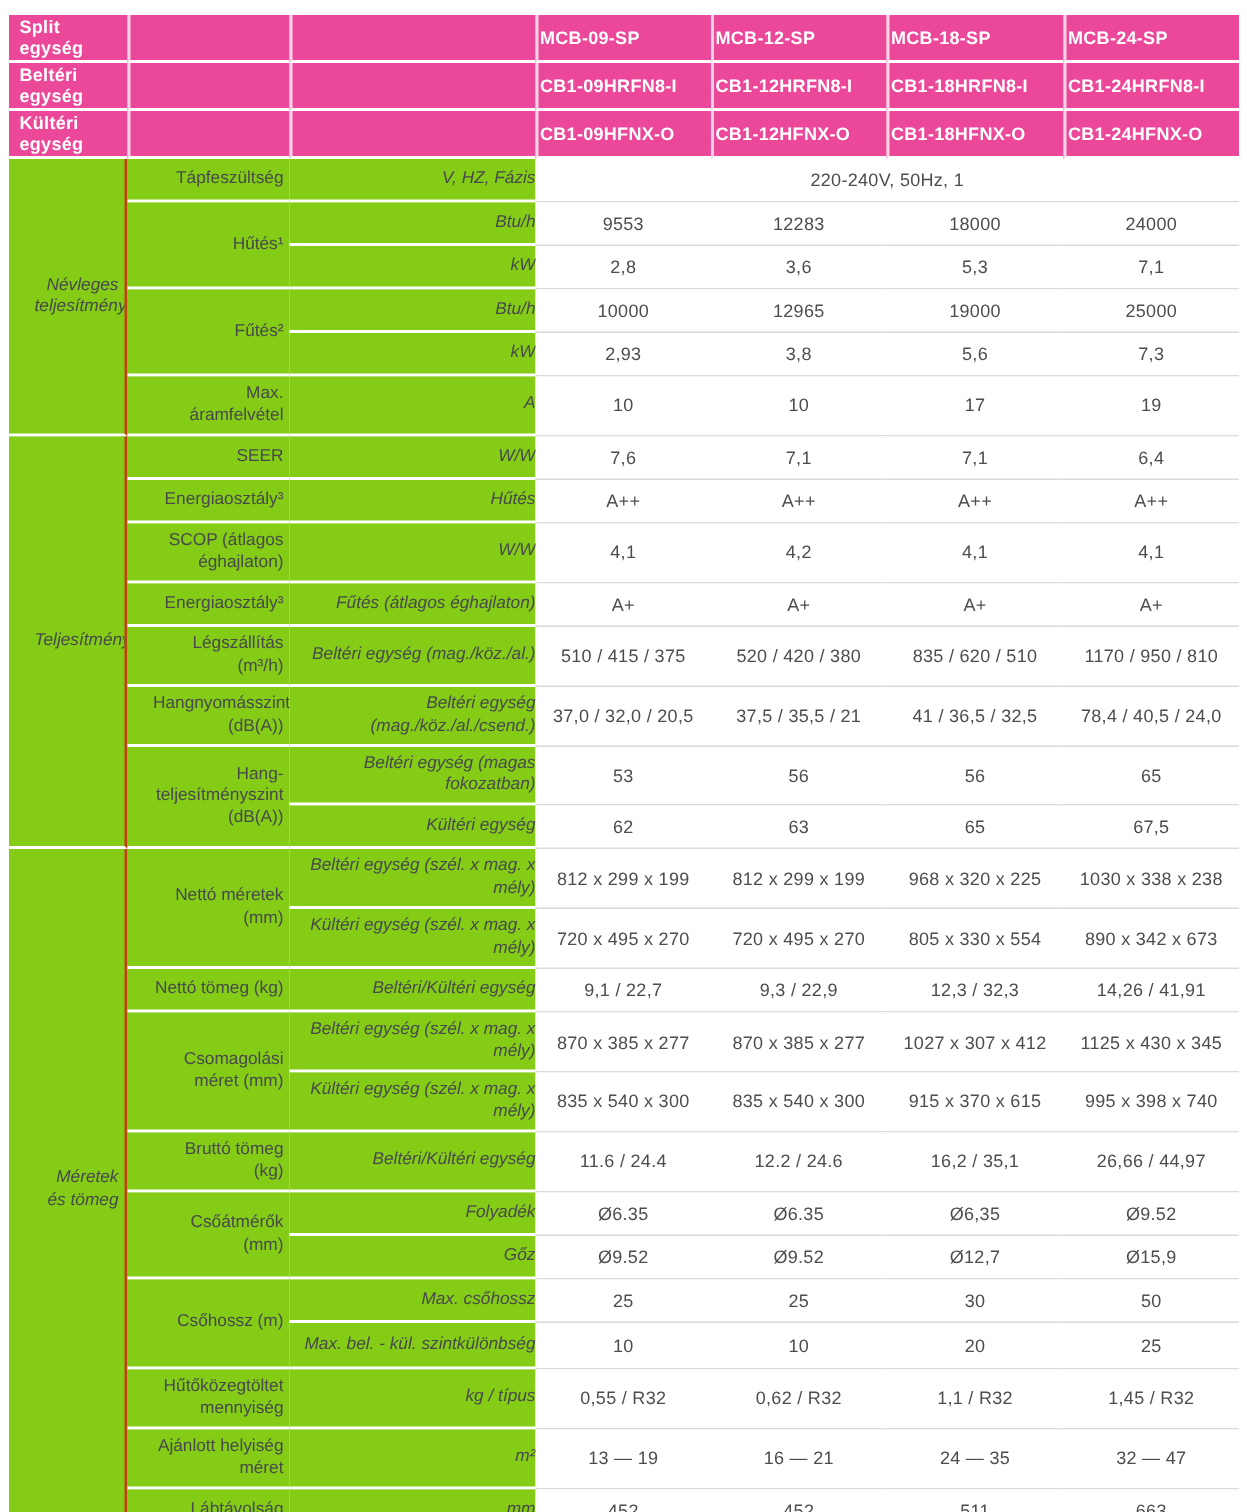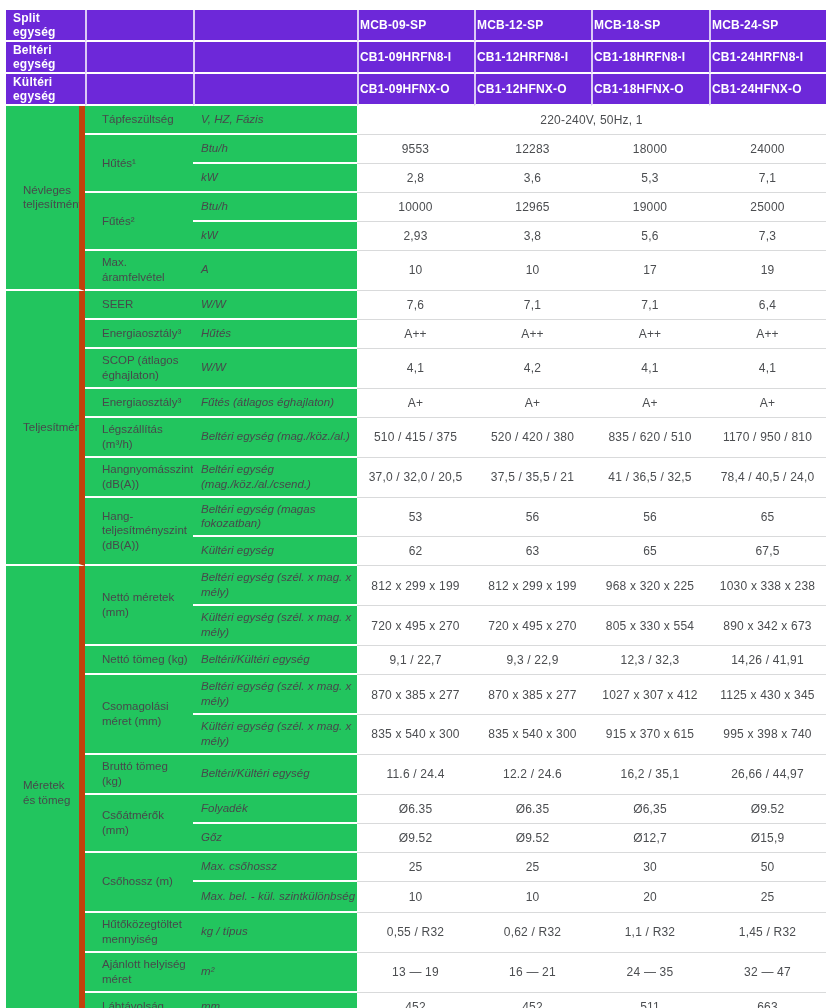--- a/index.html
+++ b/index.html
@@ -1,30 +1,30 @@
 <!DOCTYPE html>
 <html><head>
 <meta charset="utf-8">
 <style>
   html,body{margin:0;padding:0;background:#ffffff;}
   body{width:831px;height:1008px;font-family:"Liberation Sans", sans-serif;-webkit-font-smoothing:antialiased;}
   .wrap{padding:10px 5px 0 6px;}
   table.spec{border-collapse:separate;border-spacing:0;table-layout:fixed;width:820px;}
   table.spec td{vertical-align:middle;box-sizing:border-box;height:29px;overflow:hidden;}
   
-  tr.hdr td{background:#6d28d9;color:#ffffff;font-size:12px;font-weight:bold;
+  tr.hdr td{background:#ec4899;color:#ffffff;font-size:12px;font-weight:bold;
             border-bottom:2px solid #ffffff;letter-spacing:.2px;}
   tr.hdr td{height:31px;}
   td.h-label{text-align:left;padding-left:7px;}
   td.h-sep{border-left:2px solid rgba(255,255,255,.75);}
   td.h-val{border-left:2px solid rgba(255,255,255,.75);}
   
-  td.sec,td.par,td.sub{background:#22c55e;color:#47494b;font-size:11.5px;line-height:1.3;
-                       border-bottom:2px solid #ffffff;text-align:left;}
-  td.sec{padding-left:17px;padding-right:4px;border-right:6px solid #c2410c;}
+  td.sec,td.par,td.sub{background:#84cc16;color:#47494b;font-size:11.5px;line-height:1.3;
+                       border-bottom:2px solid #ffffff;text-align:right;}
+  td.sec{padding-left:17px;padding-right:4px;border-right:2px solid #c2410c;font-style:italic;}
   td.par{padding:4px 4px 4px 17px;}
   td.sub{padding:4px 0 4px 8px;font-style:italic;}
   
   td.val{background:#ffffff;color:#4b4d50;font-size:12px;text-align:center;
          border-bottom:1px solid #d9dadb;letter-spacing:.2px;}
   tr.mid td{height:31px;}
 </style>
 </head>
 <body>
 

